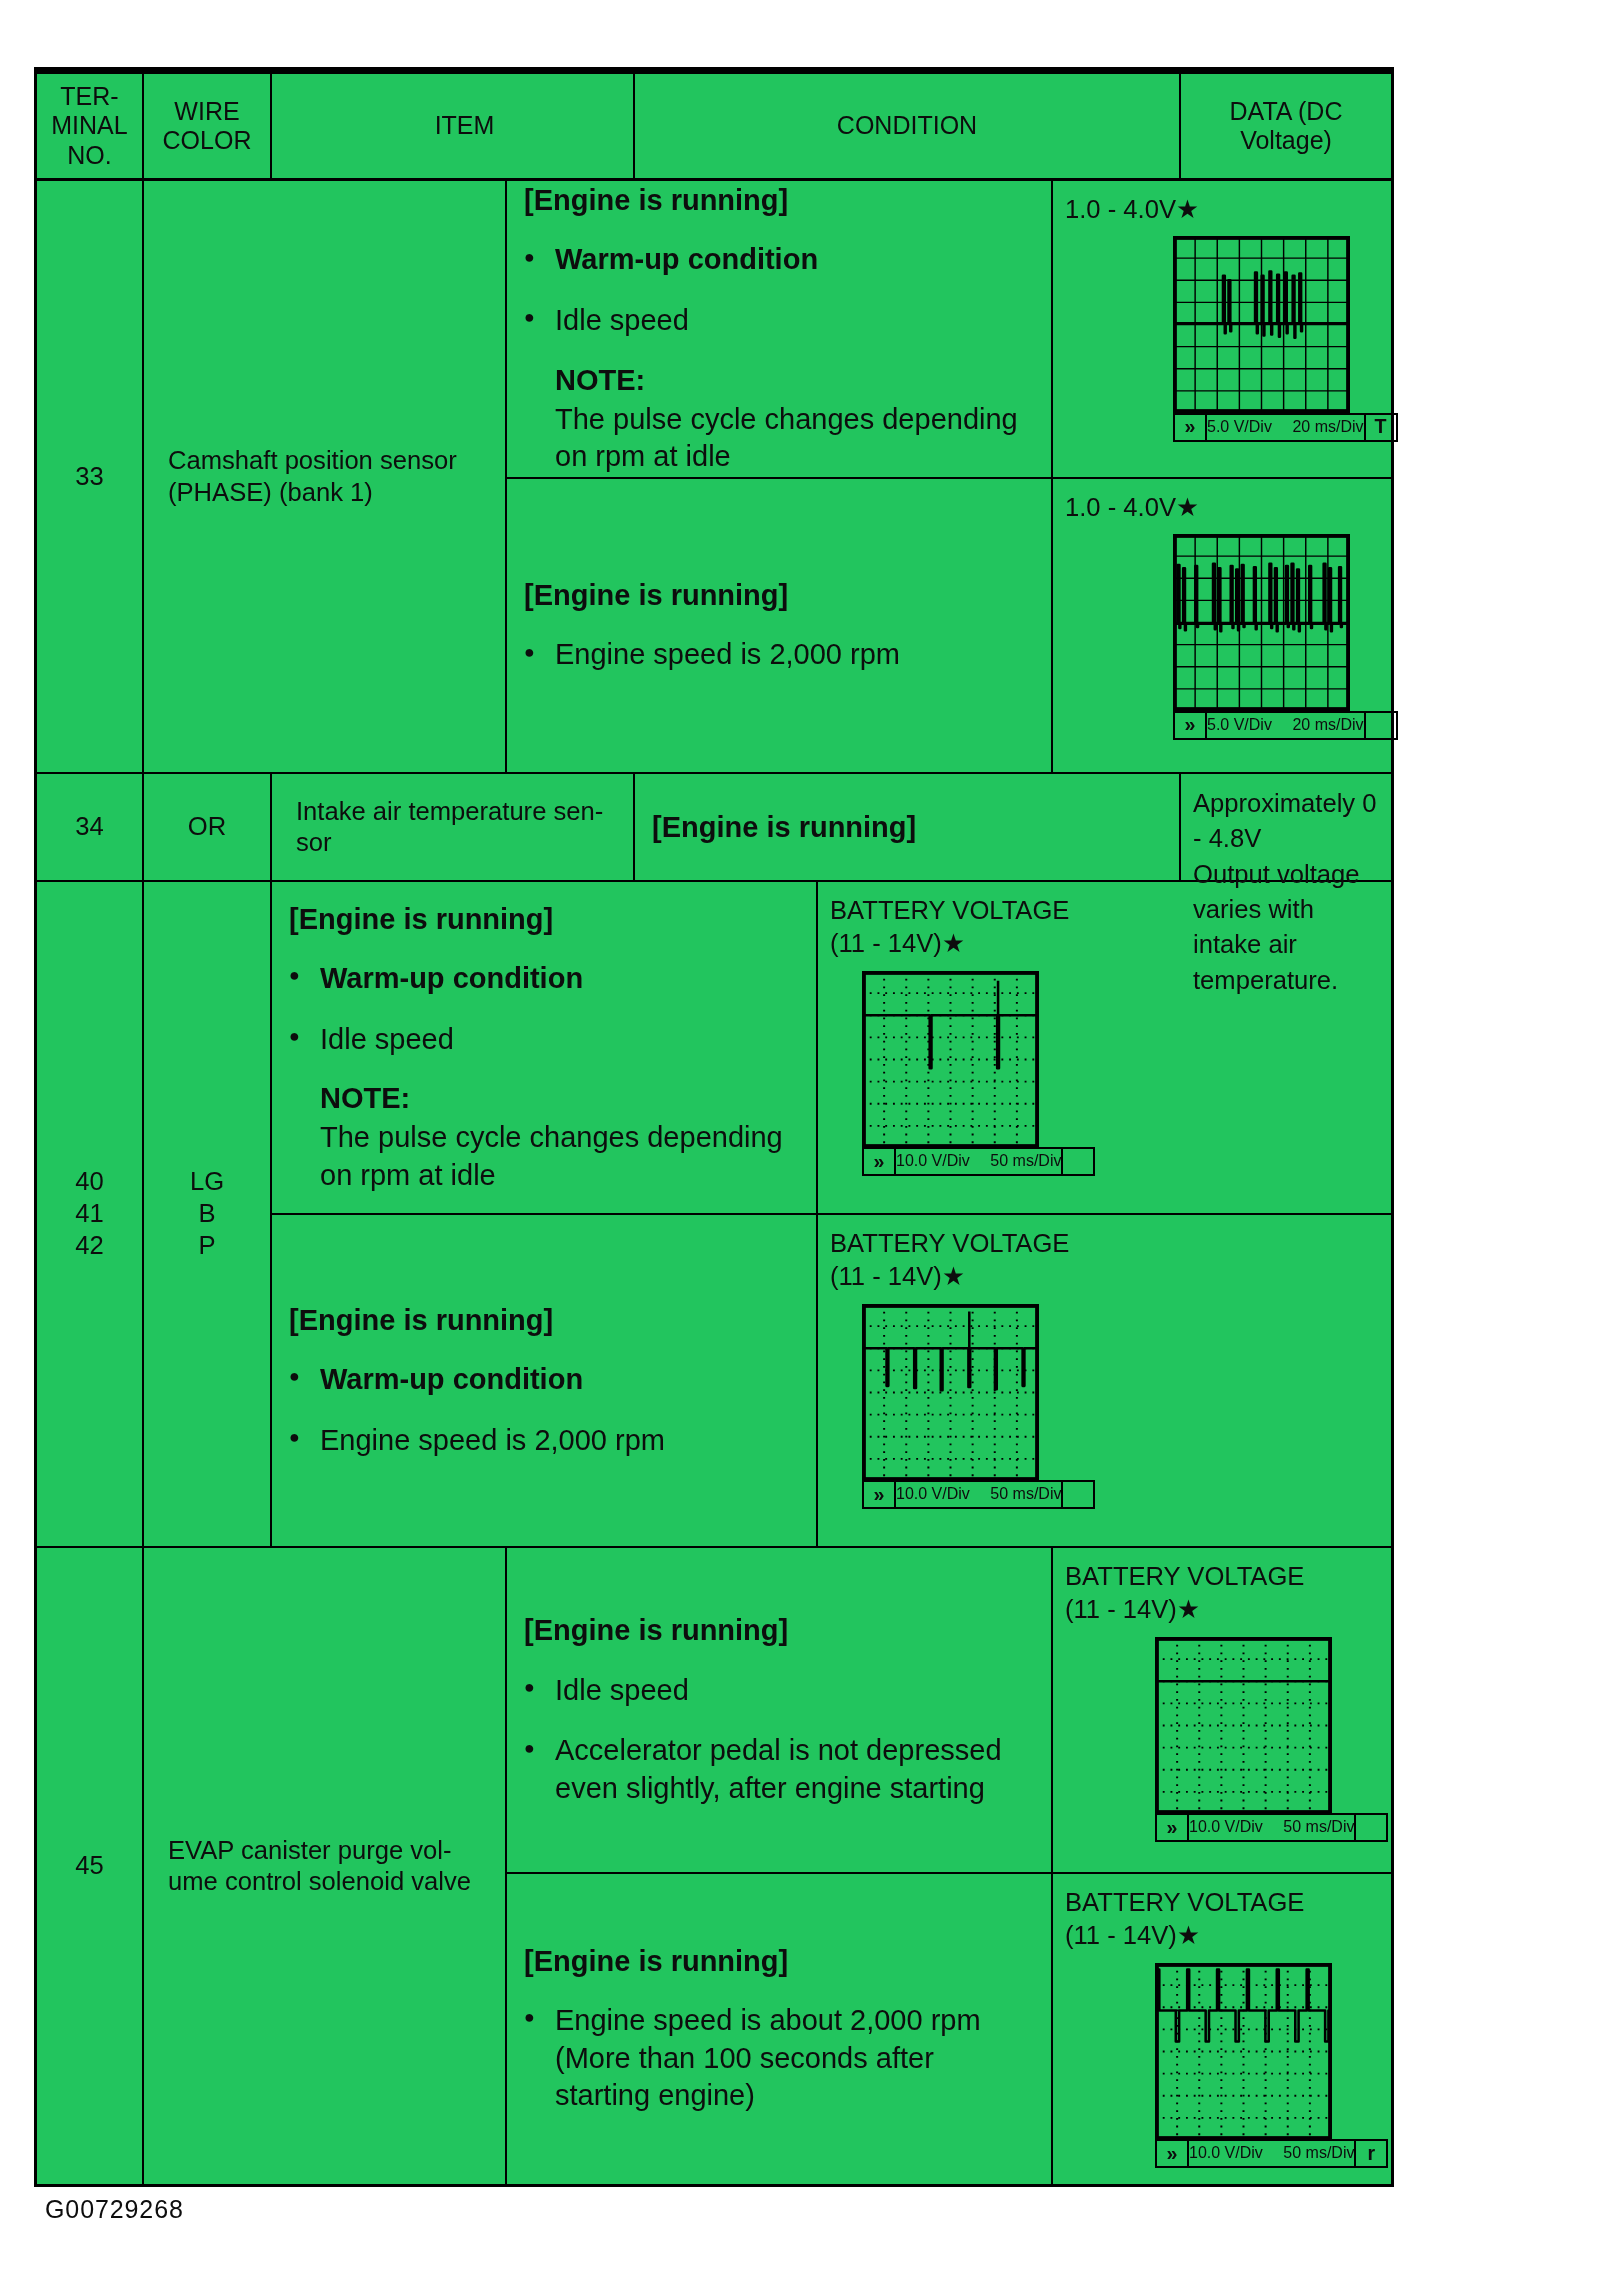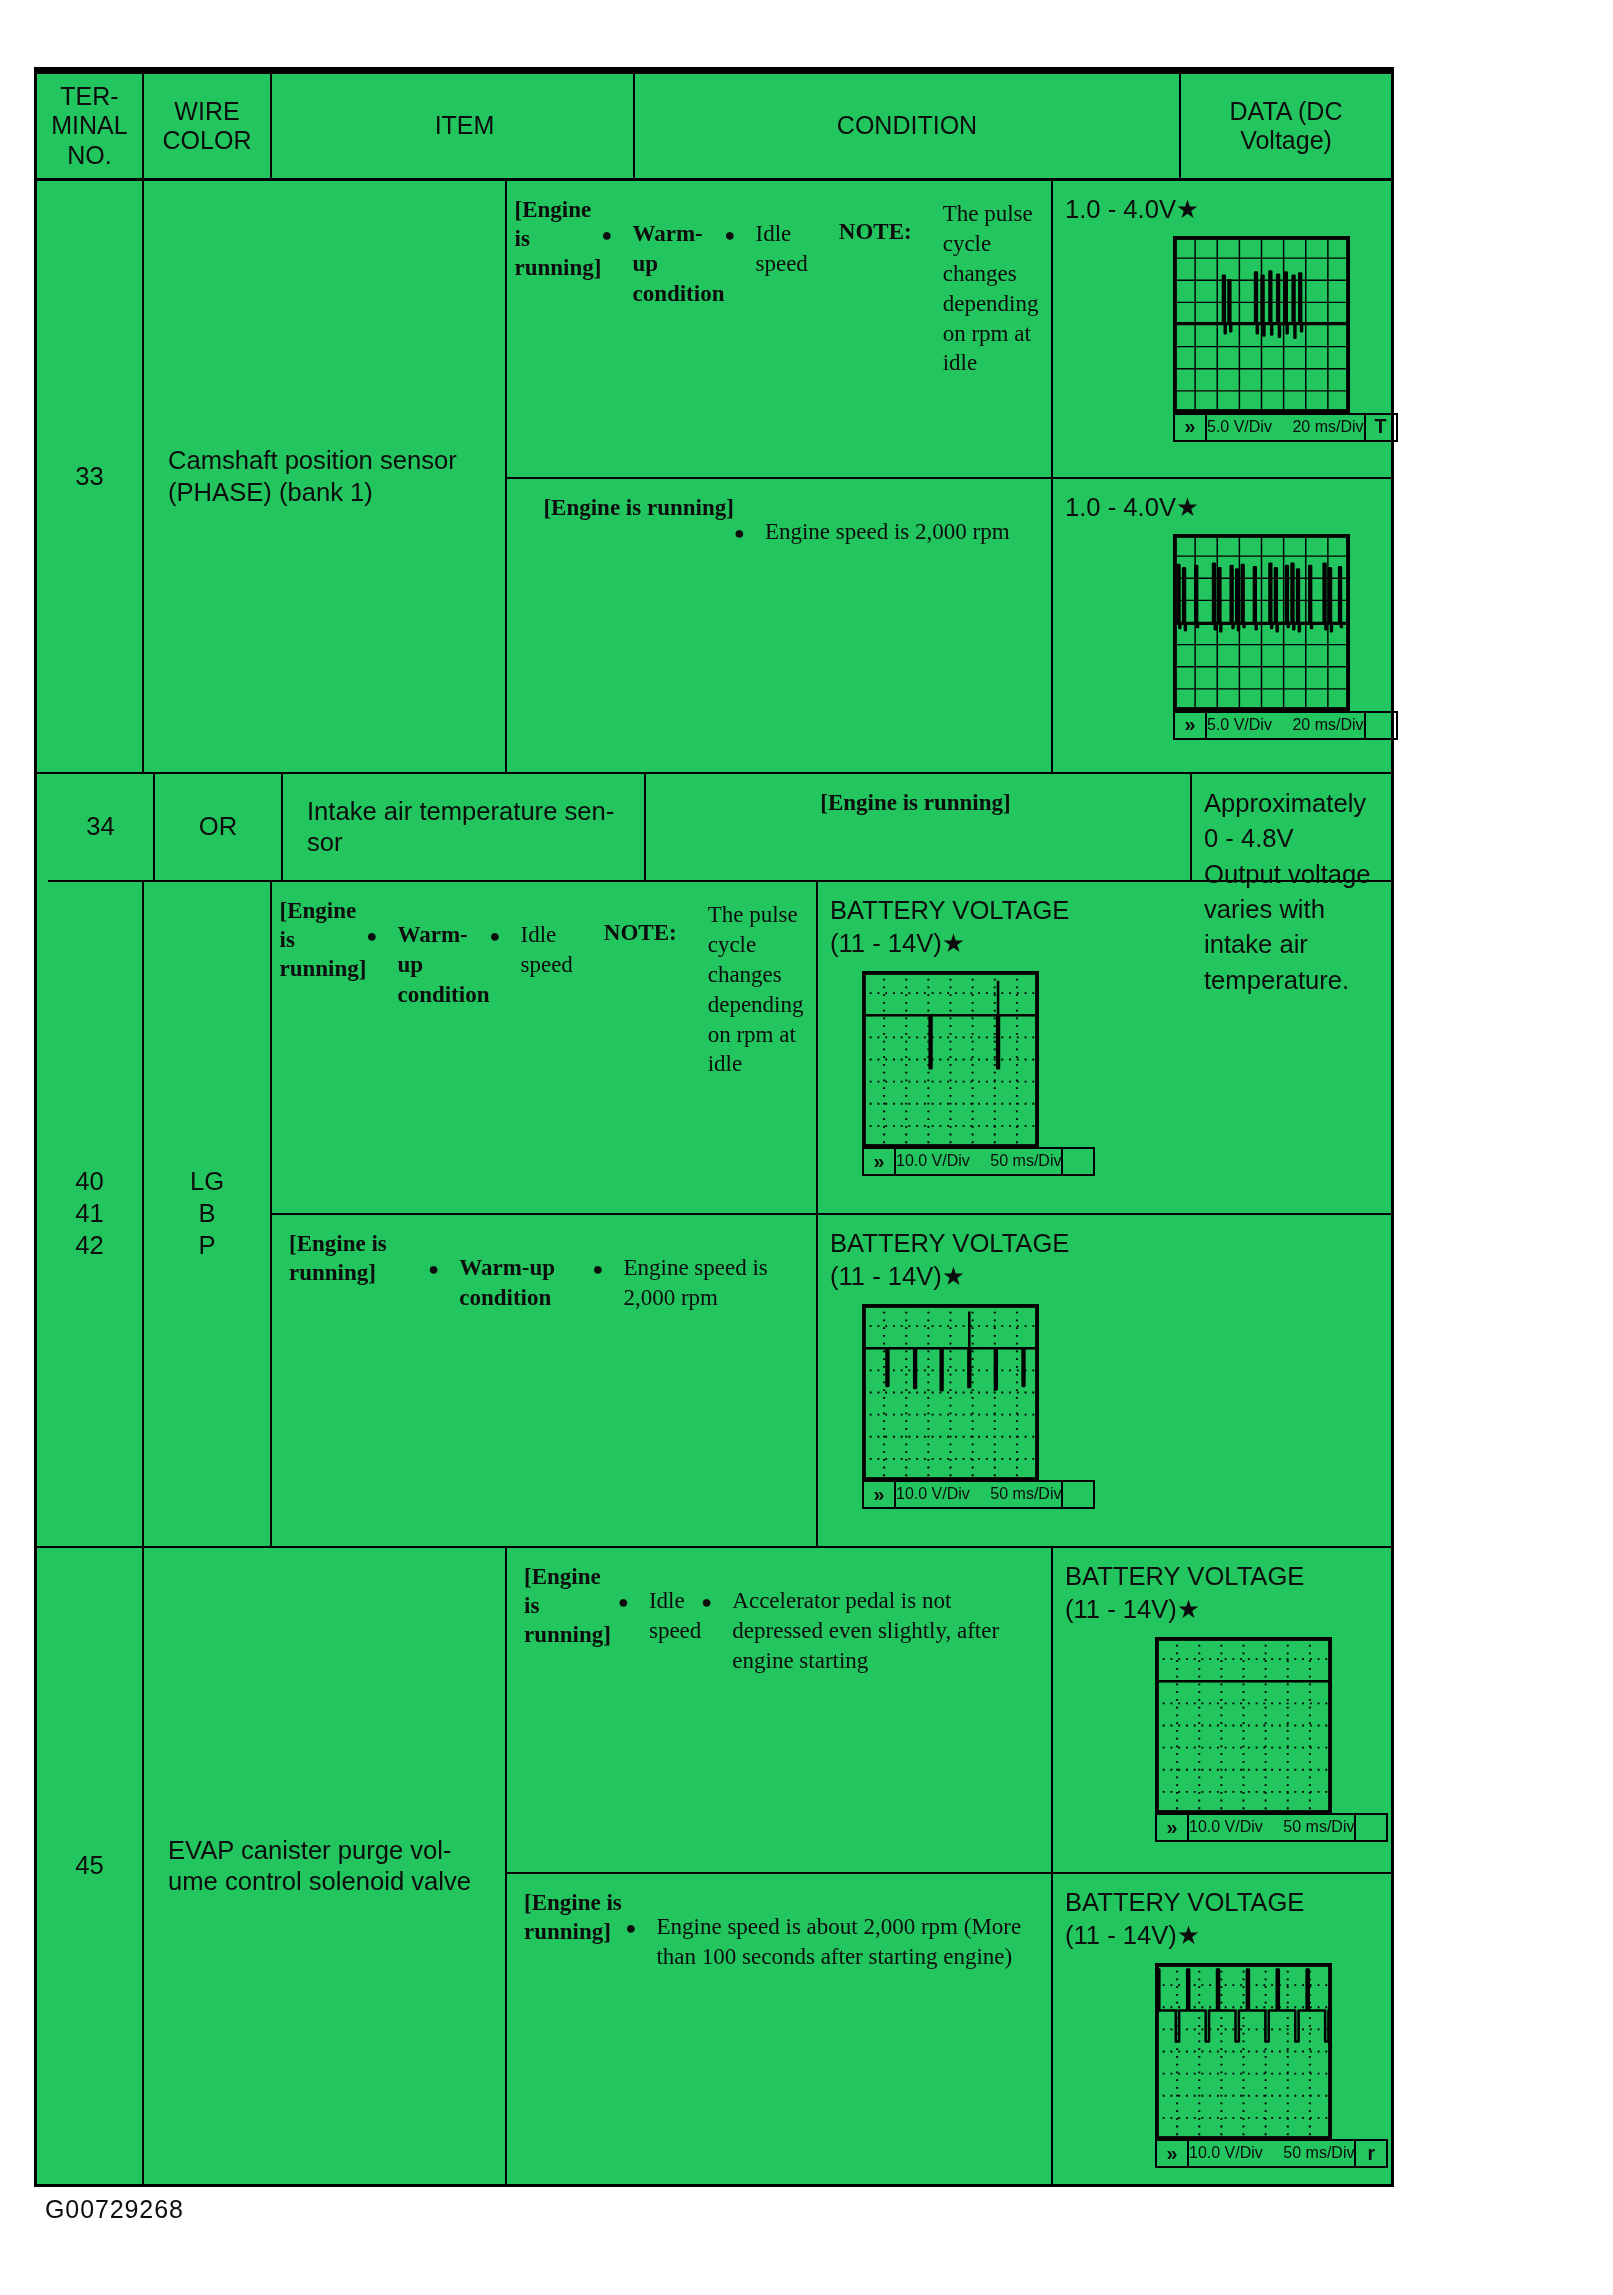--- a/index.html
+++ b/index.html
@@ -9,43 +9,43 @@
     position:relative;overflow:hidden;
   }
   .tbl{
     position:absolute;left:34px;top:67px;width:1360px;height:2120px;
     border:3.4px solid #000;border-top-width:7.7px;box-sizing:border-box;
     display:flex;flex-direction:column;background:#22c55e;
   }
   .hrow{display:flex;flex:none;height:104px;border-bottom:3.4px solid #000;}
   .drow{display:flex;flex:none;border-bottom:2.6px solid #000;}
   .r33{height:591px;}
-  .r34{height:106px;margin-left:11px;}
+  .r34{height:106px;}
   .r40{height:664px;}
   .r45{flex:1;border-bottom:none;}
   .cell{box-sizing:border-box;}
   .c1{width:107px;border-right:2.6px solid #000;}
   .c2{width:128px;border-right:2.6px solid #000;}
   .c3{width:363px;border-right:2.6px solid #000;}
   .c4{width:546px;border-right:2.6px solid #000;}
   .c5{flex:1;}
   .hrow .cell{display:flex;align-items:center;justify-content:center;text-align:center;
     font-size:25px;line-height:1.18;white-space:pre-line;}
   .c1,.c2{display:flex;align-items:center;justify-content:center;text-align:center;
     font-size:25.6px;line-height:1.25;white-space:pre-line;}
   .c3{display:flex;align-items:center;padding-left:24px;padding-right:0;
     font-size:25.6px;line-height:1.22;white-space:pre-line;}
   .subwrap{flex:1;display:flex;flex-direction:column;}
   .sub{display:flex;flex:1;min-height:0;}
   .sub + .sub{border-top:2.6px solid #000;}
   .s1-33{flex:none;height:296px;}
   .s1-40{flex:none;height:331px;}
   .s1-45{flex:none;height:324px;}
-  .sub .c4{display:flex;justify-content:center;
-    padding:15.4px 22px 15.4px 17px;font-size:23px;line-height:1.25;font-family:Liberation Serif, serif;}
+  .sub .c4{display:flex;flex-direction:column;justify-content:center;
+    padding:15.4px 22px 15.4px 17px;font-size:29px;line-height:1.25;}
   .sub .c5{padding:12px 6.8px 6.8px 12px;font-size:25.6px;line-height:1.3;}
   .state{font-weight:bold;}
   .b{display:flex;margin-top:23px;}
   .b::before{content:"\25CF";font-size:18px;width:31px;flex:none;padding-top:4.3px;}
   .b .txt{flex:1;line-height:1.3;}
   .b .txt.bold{font-weight:bold;}
   .note-label{font-weight:bold;margin-top:22px;margin-left:31px;}
   .note{margin-top:2.6px;margin-left:31px;line-height:1.3;}
   .dval{white-space:pre-line;}
   .dtext{white-space:pre-line;line-height:1.38;}

